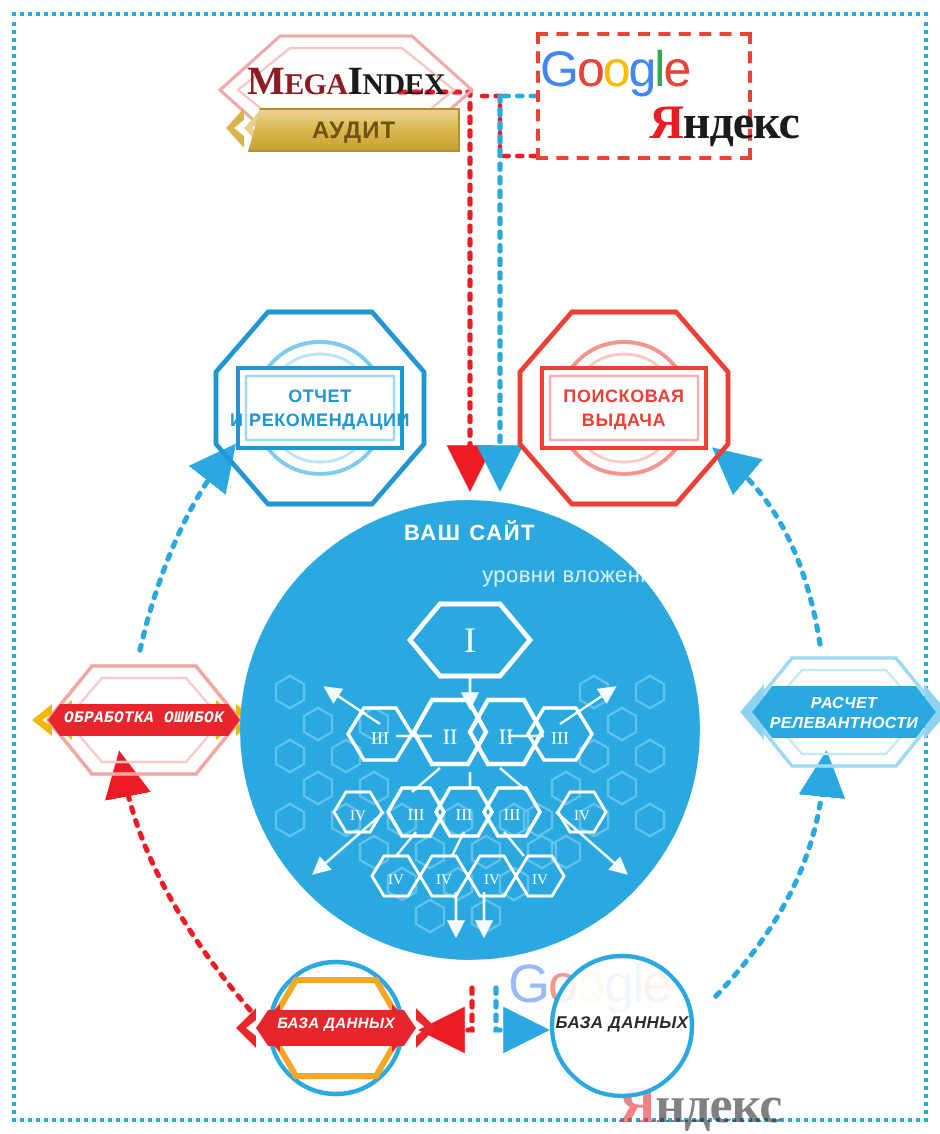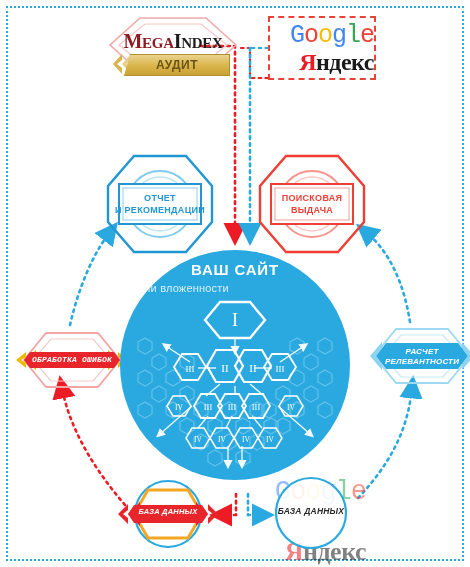--- a/index.html
+++ b/index.html
@@ -27,28 +27,28 @@
              border:1px solid #b08f2c;
              clip-path:polygon(6px 0,100% 0,100% 100%,0 100%);}
   .mi-ribbon span{display:block;text-align:center;line-height:20px;
              font-weight:bold;font-size:12px;color:#6d5411;
              letter-spacing:0.5px;}
   .mi-chev{position:absolute;left:12px;top:36px;width:22px;height:24px;}
 
   
   #gybox{left:268px;top:16px;width:108px;height:64px;
          border:2px dashed #ea4335;box-sizing:border-box;background:#fff;}
-  .goog{position:absolute;left:0;top:3px;width:104px;text-align:right;
-        font-family:Liberation Mono, monospace;font-size:25px;
+  .goog{position:absolute;left:0;top:3px;width:104px;text-align:left;
+        font-family:Liberation Sans, sans-serif;font-size:25px;
         letter-spacing:-1px;white-space:nowrap;}
   .goog .b{color:#4285f4;}.goog .r{color:#ea4335;}
   .goog .y{color:#fbbc05;}.goog .g{color:#34a853;}
-  .yand{position:absolute;left:0;top:31px;width:104px;text-align:right;
+  .yand{position:absolute;left:0;top:31px;width:104px;text-align:center;
         font-family:"Liberation Serif","DejaVu Serif",serif;font-size:24px;
-        font-weight:bold;letter-spacing:-0.5px;white-space:nowrap;color:#1b1b1b;}
+        font-weight:bold;letter-spacing:-0.5px;white-space:nowrap;color:#1b1b1b;padding-left:40px;}
   .yand .ya{color:#ea1c24;}
 
   
   .badge{width:112px;height:104px;}
   #badge-report{left:104px;top:152px;}
   #badge-serp{left:256px;top:152px;}
   .badge .lab{position:absolute;left:0;top:40px;width:112px;text-align:center;
               font-size:9px;font-weight:bold;line-height:12px;letter-spacing:0.3px;}
   #badge-report .lab{color:#2196d4;}
   #badge-serp .lab{color:#ef3e33;}
@@ -61,22 +61,22 @@
                 font-style:italic;font-weight:bold;color:#fff;
                 font-size:8px;line-height:10px;letter-spacing:0.2px;}
   #lab-errors .txt{top:25px;}
   #lab-relev .txt{top:21px;}
 
   
   #circle{left:120px;top:250px;width:230px;height:230px;border-radius:50%;
           background:#29a9e0;overflow:hidden;}
   #circle svg{position:absolute;left:0;top:0;}
   .c-title{position:absolute;left:0;top:11px;width:230px;text-align:center;
-           color:#fff;font-size:15px;font-weight:bold;letter-spacing:0.8px;}
-  .c-sub{position:absolute;left:0;top:32px;width:230px;text-align:left;
+           color:#fff;font-size:11px;font-weight:bold;letter-spacing:0.8px;}
+  .c-sub{position:absolute;left:0;top:32px;width:230px;text-align:right;
          color:#d8f0fb;font-size:11px;letter-spacing:0.2px;}
 
   
   #db-left{left:118px;top:478px;width:100px;height:72px;}
   #db-right{left:258px;top:474px;width:106px;height:78px;}
   .db-ribbon-txt{position:absolute;left:0;top:29px;width:100px;text-align:center;
        color:#fff;font-style:italic;font-weight:bold;font-size:7.5px;letter-spacing:0.2px;}
   .db-right-txt{position:absolute;left:0;top:32px;width:106px;text-align:center;
        color:#2b2b2b;font-style:italic;font-weight:bold;font-size:8.5px;letter-spacing:0.2px;}
   .ghost{position:absolute;opacity:.55;}

